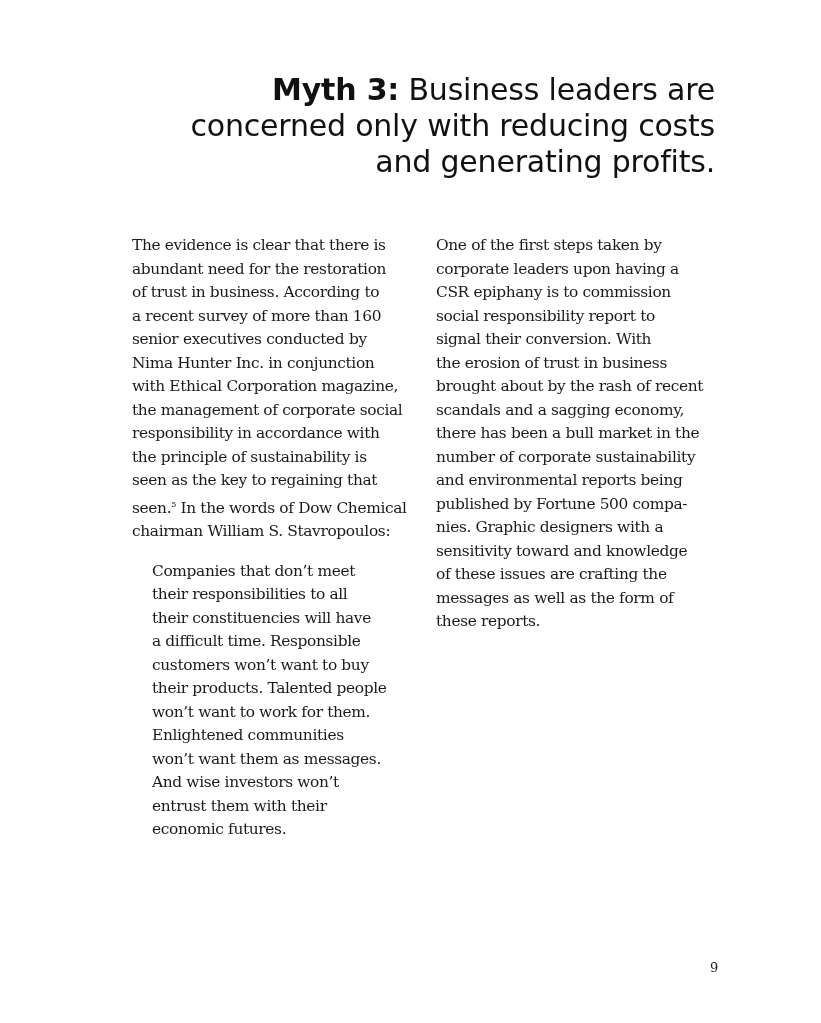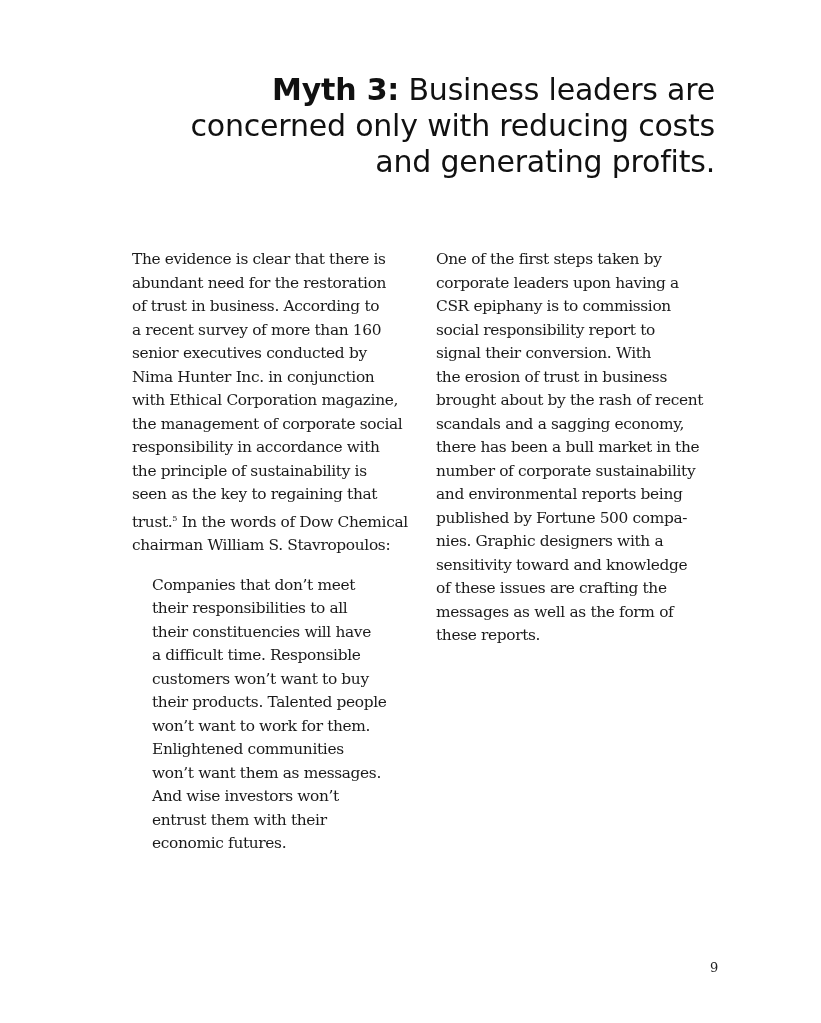--- a/index.html
+++ b/index.html
@@ -6,21 +6,21 @@
   body { width: 821px; height: 1023px; position: relative; overflow: hidden; color: #111; }
   .heading {
     position: absolute; right: 106px; top: 72px; width: 600px;
     text-align: right; font-family: "DejaVu Sans", sans-serif;
     font-size: 30px; line-height: 36px; color: #111; letter-spacing: -0.2px;
   }
   .heading .myth { font-weight: bold; margin-left: 20px; }
   .col {
     position: absolute; top: 234px;
     font-family: "DejaVu Serif", serif; font-size: 15.4px; line-height: 23.5px;
-    color: #1a1a1a; letter-spacing: -0.35px; margin-top: 14px;
+    color: #1a1a1a; letter-spacing: -0.35px;
   }
   .col-left { left: 132px; width: 290px; }
   .col-right { left: 436px; width: 290px; }
   .line { white-space: nowrap; display: block; }
   .sup { font-size: 8px; vertical-align: 6px; }
   .quote { margin-top: 16px; padding-left: 20px; }
   .page-number {
     position: absolute; left: 710px; top: 960px;
     font-family: "DejaVu Serif", serif; font-size: 13px; color: #222;
   }
@@ -40,21 +40,21 @@
     <span class="line">abundant need for the restoration</span>
     <span class="line">of trust in business. According to</span>
     <span class="line">a recent survey of more than 160</span>
     <span class="line">senior executives conducted by</span>
     <span class="line">Nima Hunter Inc. in conjunction</span>
     <span class="line">with Ethical Corporation magazine,</span>
     <span class="line">the management of corporate social</span>
     <span class="line">responsibility in accordance with</span>
     <span class="line">the principle of sustainability is</span>
     <span class="line">seen as the key to regaining that</span>
-    <span class="line"><span>trust.</span><span class="sup">5</span><span> In the words of Dow Chemical</span></span>
+    <span class="line"><span>seen.</span><span class="sup">5</span><span> In the words of Dow Chemical</span></span>
     <span class="line">chairman William S. Stavropoulos:</span>
   </div>
   <div class="quote">
     <span class="line">Companies that don’t meet</span>
     <span class="line">their responsibilities to all</span>
     <span class="line">their constituencies will have</span>
     <span class="line">a difficult time. Responsible</span>
     <span class="line">customers won’t want to buy</span>
     <span class="line">their products. Talented people</span>
     <span class="line">won’t want to work for them.</span>

